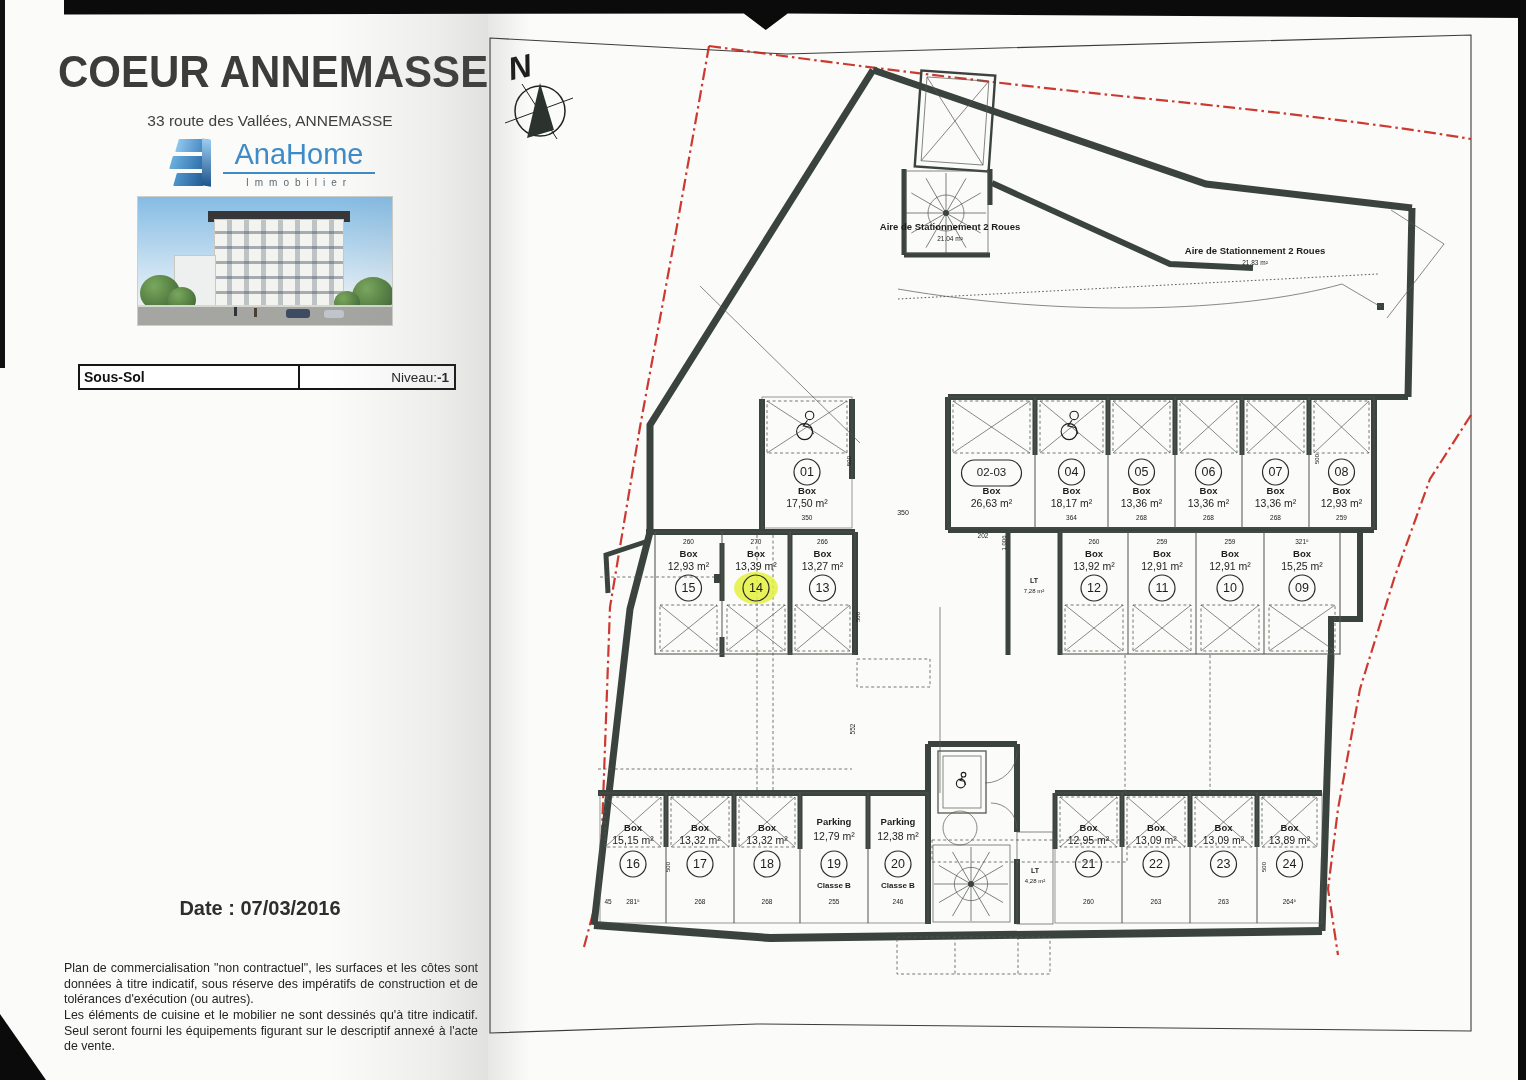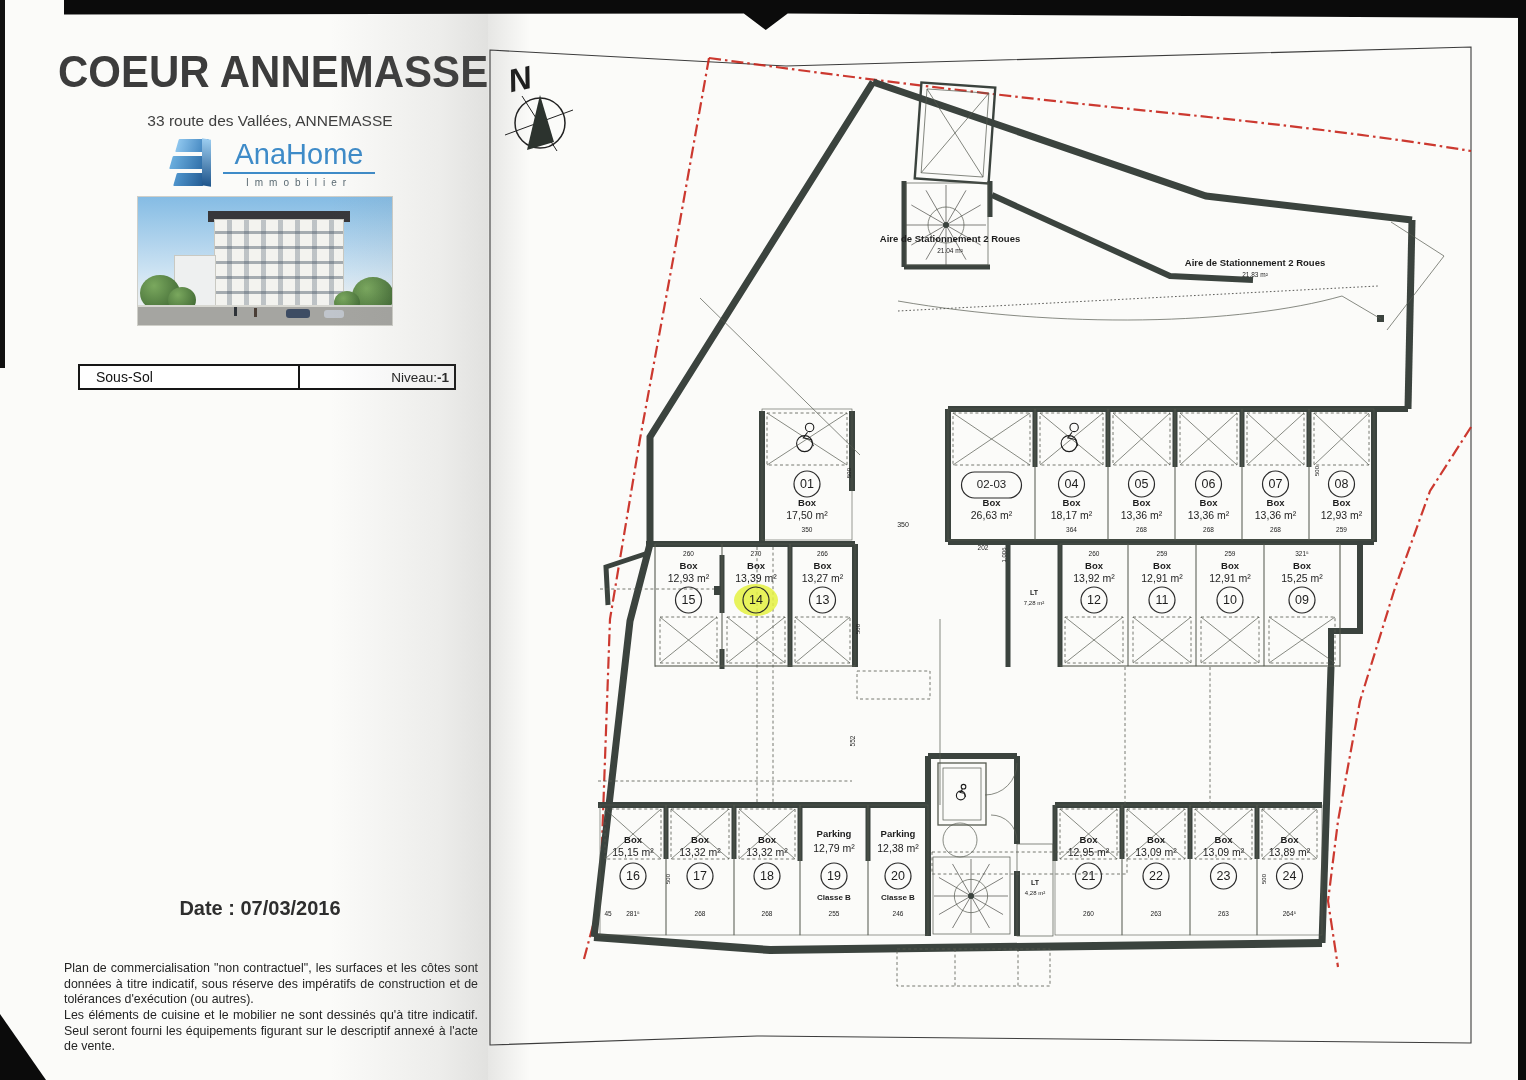--- a/index.html
+++ b/index.html
@@ -53,32 +53,32 @@
   .ph-t3 { left:214px; top:80px; width:42px; height:38px; }
   .ph-t4 { left:196px; top:94px; width:26px; height:24px; }
   .ph-road { position:absolute; left:0; top:108px; width:256px; height:22px; background:#a5a5a1;
      border-top:2px solid #d8d8d2; }
   .ph-car1 { position:absolute; left:148px; top:112px; width:24px; height:9px; border-radius:3px; background:#3d4c63; }
   .ph-car2 { position:absolute; left:186px; top:113px; width:20px; height:8px; border-radius:3px; background:#c0c5cc; }
   .ph-p1 { position:absolute; left:96px; top:110px; width:3px; height:9px; background:#2e3338; }
   .ph-p2 { position:absolute; left:116px; top:111px; width:3px; height:9px; background:#4a3e36; }
 
   .levelbar { left:78px; top:364px; width:378px; height:26px; border:2px solid #161616; display:flex; background:#fff; }
-  .levelbar .lcell { flex:1; display:flex; align-items:center; padding-left:16px; font-weight:400; font-size:14px; color:#111; }
+  .levelbar .lcell { flex:1; display:flex; align-items:center; padding-left:4px; font-weight:700; font-size:14px; color:#111; }
   .levelbar .rcell { width:156px; border-left:2px solid #161616; display:flex; align-items:center;
     justify-content:flex-end; padding-right:5px; font-size:13.5px; color:#222; }
   .levelbar .rcell b { font-weight:800; }
 
   .dateline { left:100px; top:897px; width:320px; text-align:center; font-size:20px; font-weight:800; color:#2e2e2e; }
 
   .disclaimer { left:64px; top:961px; width:414px; font-size:12.4px; line-height:1.26; color:#242424; text-align:justify; }
   .disclaimer p + p { margin-top:0; }
 
   
-  .plan-wrap { left:487px; top:37px; width:992px; height:1014px; z-index:2;text-align:right; }
+  .plan-wrap { left:487px; top:25px; width:992px; height:1014px; z-index:2;text-align:right; }
   svg text { font-family:"Liberation Sans", sans-serif; fill:#1d1d1d; }
   .wall  { stroke:#3b433e; fill:none; }
   .thin  { stroke:#55594f; stroke-width:0.7; fill:none; }
   .dash  { stroke:#55594f; stroke-width:0.8; fill:none; stroke-dasharray:3 2.6; }
   .dot   { stroke:#4a4a46; stroke-width:0.9; fill:none; stroke-dasharray:1.6 2.2; }
   .red   { stroke:#c8281e; stroke-width:2.2; fill:none; stroke-dasharray:12 4 2.5 4; opacity:0.92; }
 </style>
 </head>
 <body>
 

